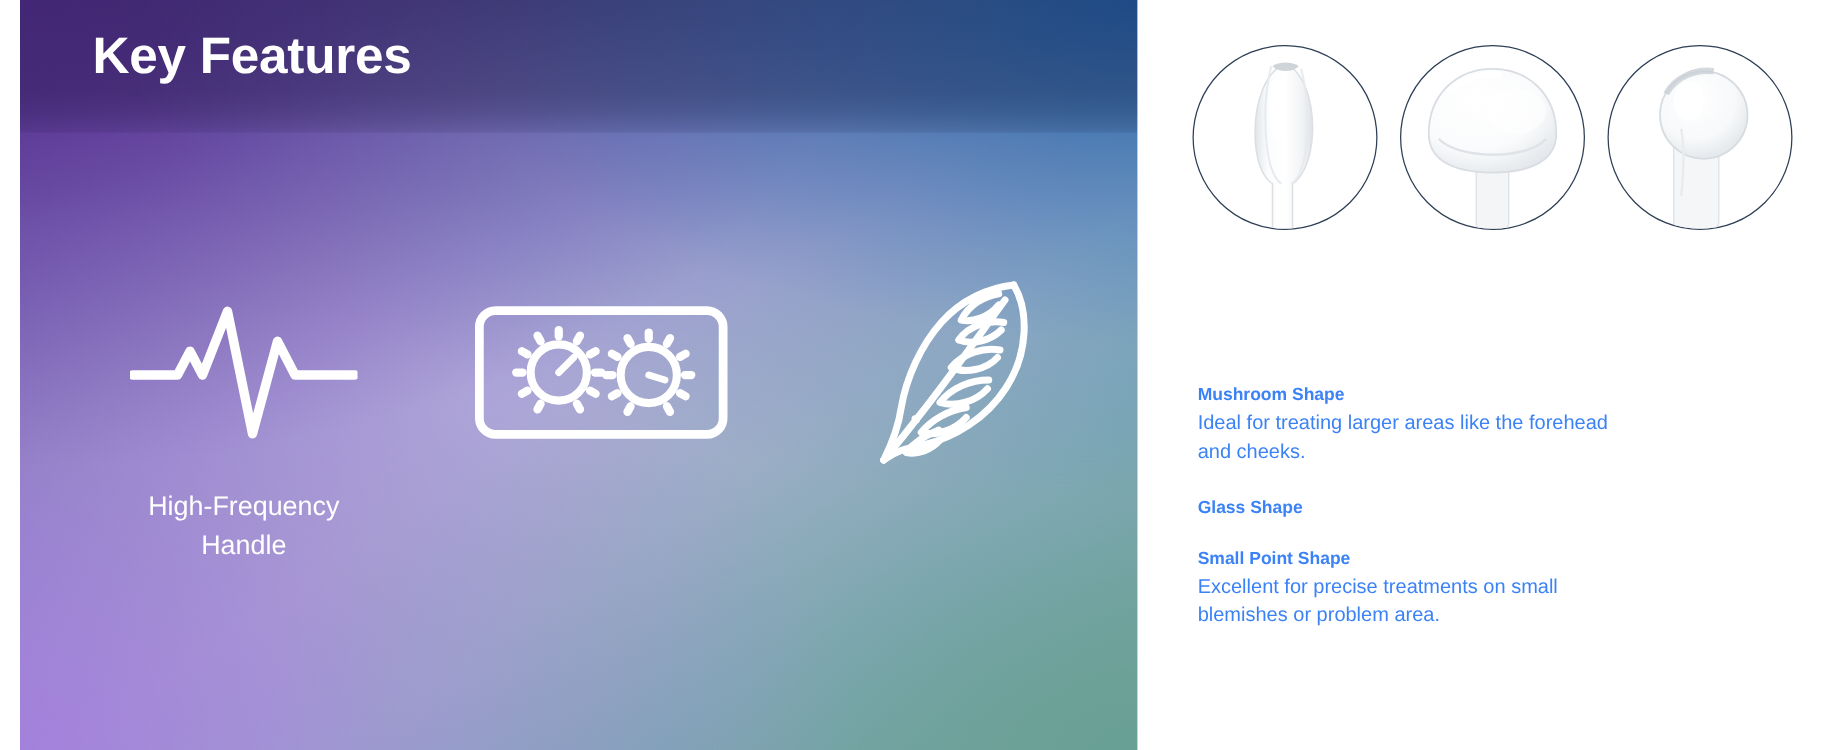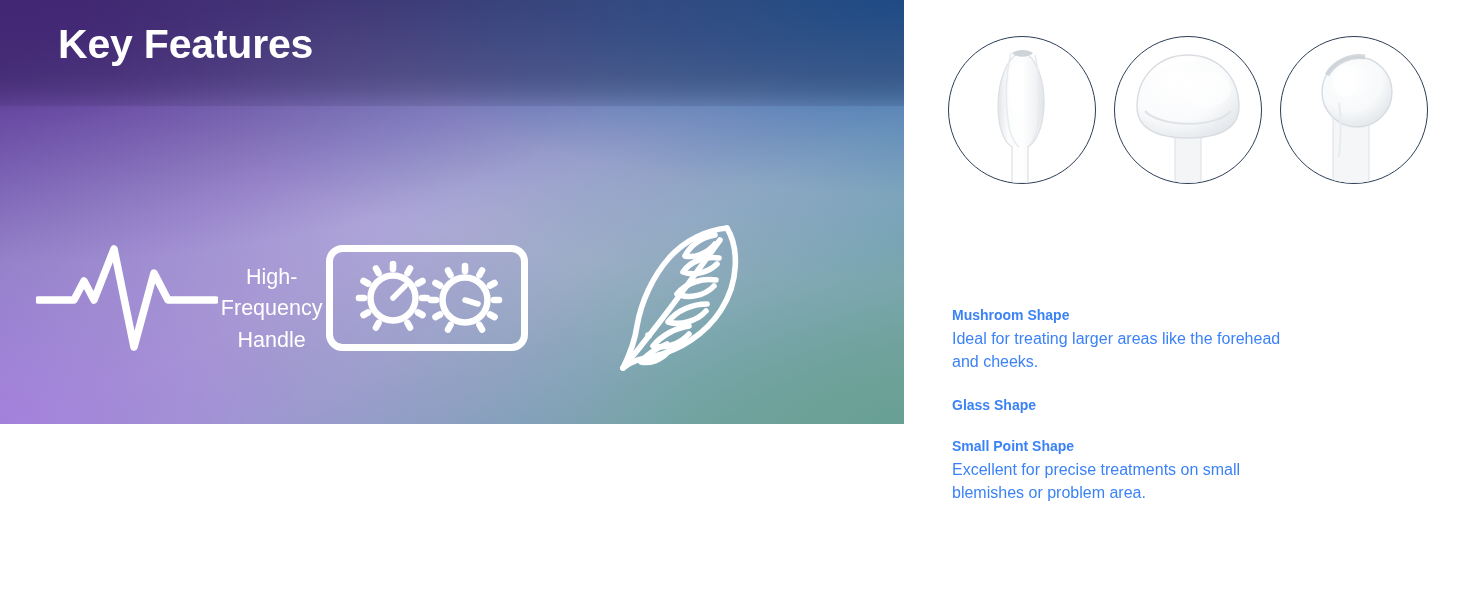--- a/index.html
+++ b/index.html
@@ -18,21 +18,21 @@
     width: 1464px;
     height: 600px;
     display: flex;
     background: #ffffff;
   }
 
   
   .left-panel {
     position: relative;
     width: 904px;
-    height: 424px;
+    height: 600px;
     overflow: hidden;
     background:
       linear-gradient(to bottom,
         rgba(0,0,0,0.26) 0px,
         rgba(0,0,0,0.22) 90px,
         rgba(0,0,0,0.05) 110px,
         rgba(0,0,0,0.00) 190px),
       linear-gradient(to bottom right,
         #5b3c93 0%,
         #6b52a8 18%,
@@ -41,20 +41,21 @@
         #9fb0cc 64%,
         #7ea8bf 78%,
         #6c9e95 100%),
       linear-gradient(to right,
         #6a3f96 0%,
         #7a63b5 22%,
         #9a8fc6 45%,
         #6f9bc2 72%,
         #2a6ba8 100%);
     background-blend-mode: normal, normal, normal;
+    margin-left: 16px;
   }
   
   .left-panel::before {
     content: "";
     position: absolute;
     inset: 0;
     background:
       radial-gradient(130% 95% at 100% 0%, rgba(30,100,170,0.95) 0%, rgba(40,110,175,0.55) 26%, rgba(60,130,180,0.16) 48%, rgba(0,0,0,0) 70%),
       radial-gradient(120% 100% at 0% 0%, rgba(88,50,150,0.92) 0%, rgba(100,62,160,0.45) 30%, rgba(0,0,0,0) 62%),
       radial-gradient(110% 110% at 0% 100%, rgba(162,124,222,0.85) 0%, rgba(160,132,214,0.40) 35%, rgba(0,0,0,0) 68%),
@@ -91,21 +92,21 @@
     left: 0;
     right: 0;
     top: 228px;
     display: flex;
     justify-content: flex-start;
     padding-left: 36px;
   }
   .feature {
     width: 296px;
     display: flex;
-    flex-direction: row;
+    flex-direction: column;
     align-items: center;
     text-align: center;
   }
   .feature-icon {
     height: 140px;
     display: flex;
     align-items: center;
     justify-content: center;
   }
   .feature-label {

